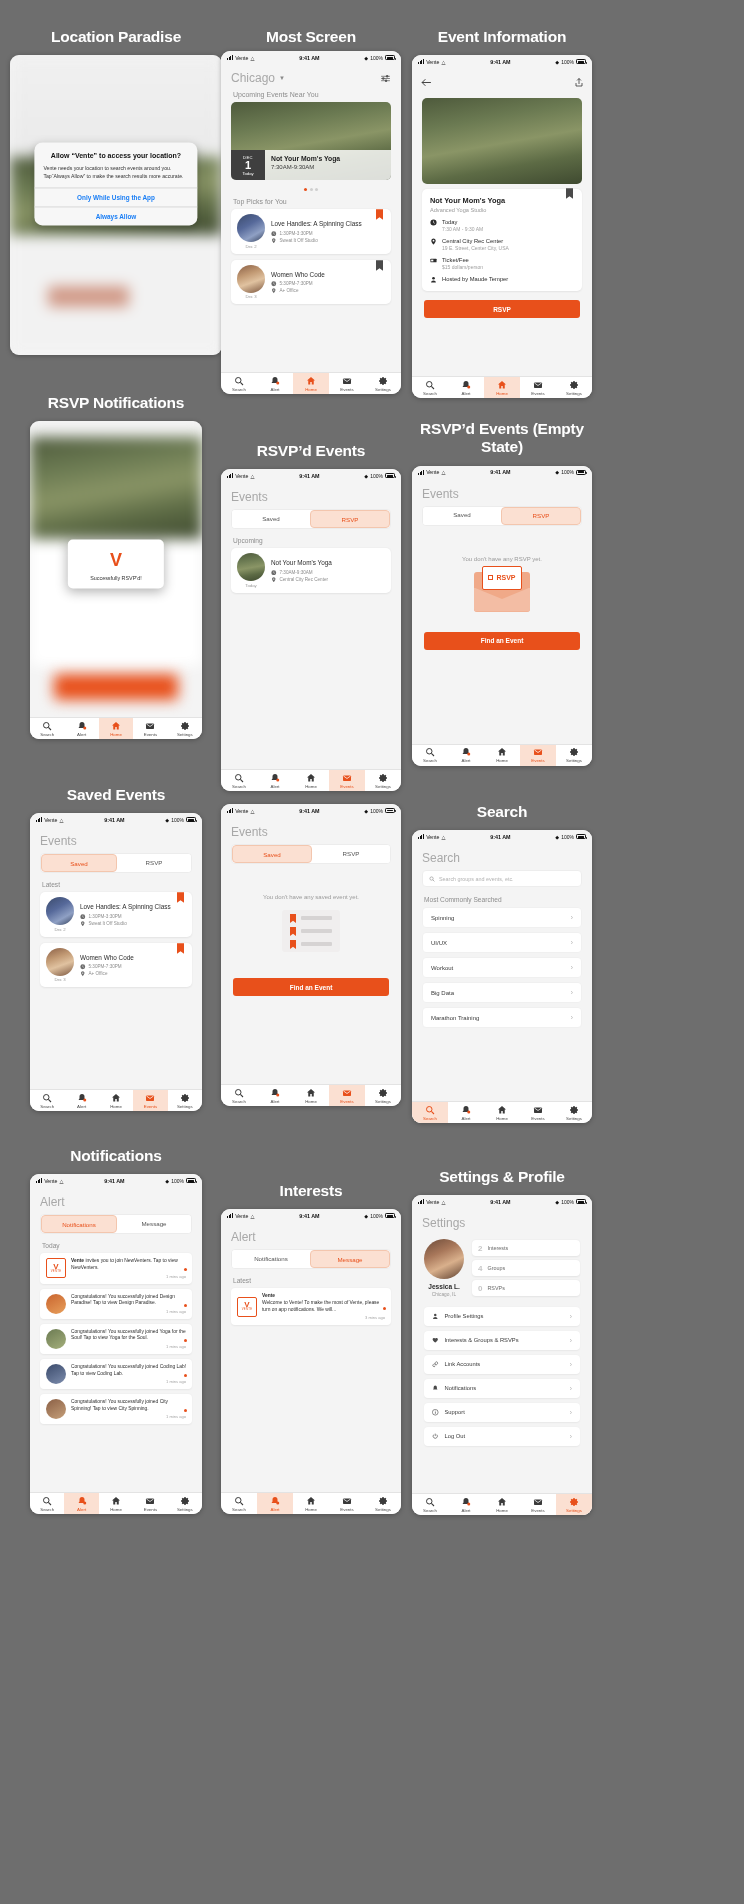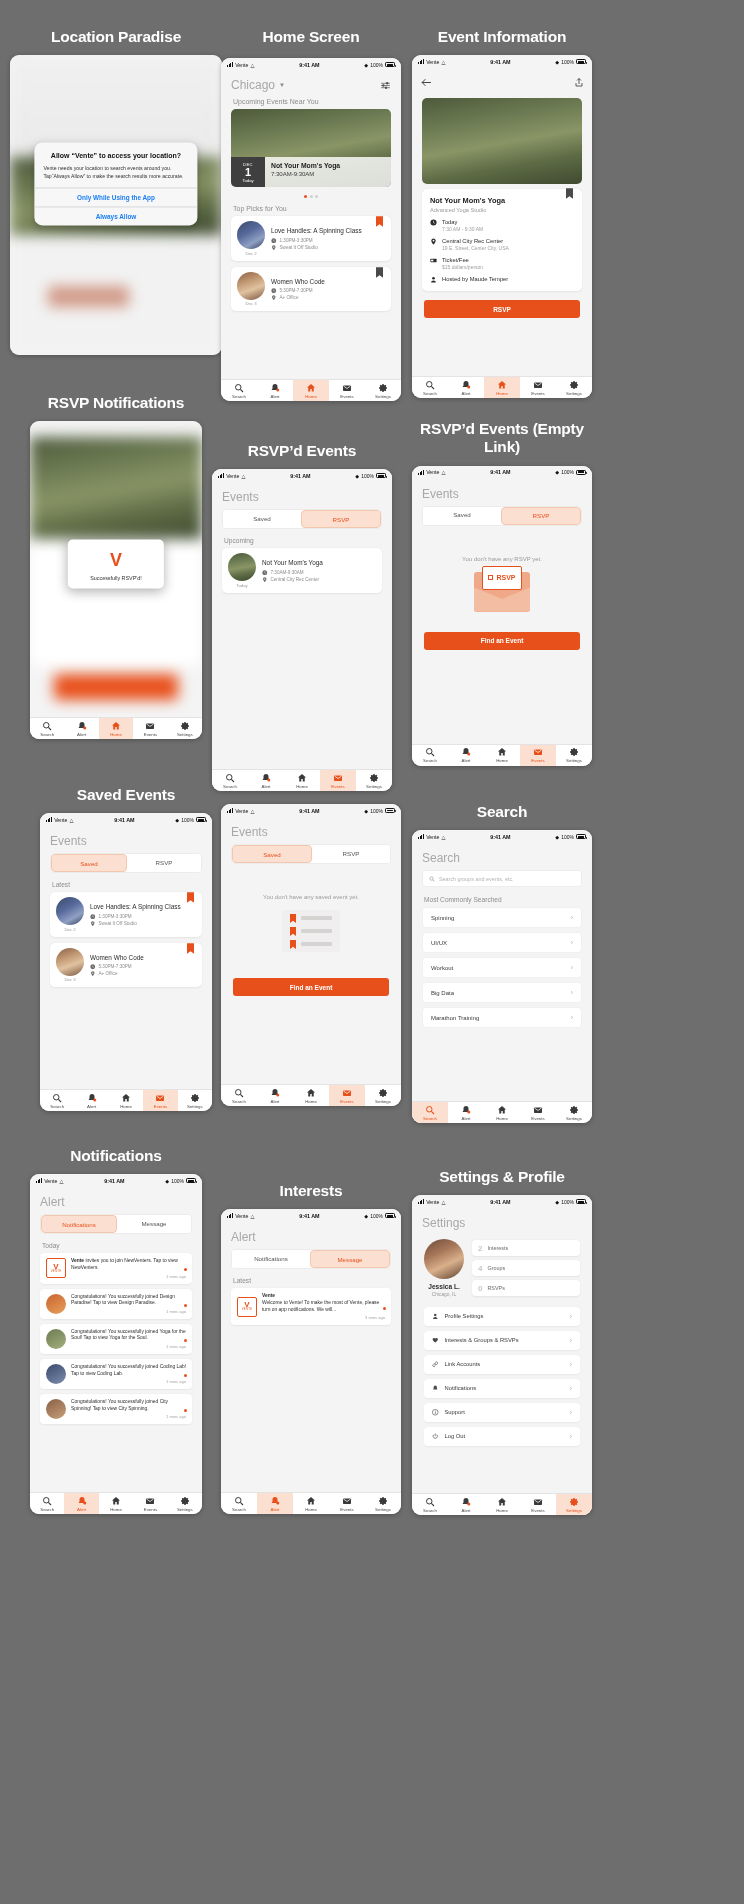--- a/index.html
+++ b/index.html
@@ -239,22 +239,22 @@
           <div class="alert-title">Allow “Vente” to access your location?</div>
           <div class="alert-msg">Vente needs your location to search events around you. Tap“Always Allow” to make the search results more accurate.</div>
         </div>
         <div class="alert-btn">Only While Using the App</div>
         <div class="alert-btn">Always Allow</div>
       </div>
     </div>
   </div>
 
   <div class="cell" style="left:221px;top:28px;width:180px;">
-    <div class="caption">Home Screen</div>
-    <div class="phone" style="height:343px;margin-top:12px;">
+    <div class="caption">Most Screen</div>
+    <div class="phone" style="height:343px;margin-top:5px;">
       <div class="statusbar">
         <div class="sb-left">
             <span class="bars">
               <i></i>
               <i></i>
               <i></i>
               <i></i>
             </span>
           <span>Vente</span>
           <span>△</span>
@@ -592,21 +592,21 @@
               <svg viewBox="0 0 20 20">
                 <path d="M10 6.5a3.5 3.5 0 100 7 3.5 3.5 0 000-7zm8 2.2l-1.8-.4a6.4 6.4 0 00-.6-1.5l1-1.5-1.9-1.9-1.5 1a6.4 6.4 0 00-1.5-.6L11.3 2H8.7l-.4 1.8a6.4 6.4 0 00-1.5.6l-1.5-1L3.4 5.3l1 1.5a6.4 6.4 0 00-.6 1.5L2 8.7v2.6l1.8.4c.15.53.35 1.03.6 1.5l-1 1.5 1.9 1.9 1.5-1c.47.25.97.45 1.5.6l.4 1.8h2.6l.4-1.8c.53-.15 1.03-.35 1.5-.6l1.5 1 1.9-1.9-1-1.5c.25-.47.45-.97.6-1.5l1.8-.4z" fill="#3a3a3a"></path>
               </svg>
             </span>
             <span>Settings</span>
           </div>
       </div>
     </div>
   </div>
 
-  <div class="cell" style="left:212px;top:442px;width:180px;">
+  <div class="cell" style="left:221px;top:442px;width:180px;">
     <div class="caption">RSVP’d Events</div>
     <div class="phone" style="height:322px;margin-top:9px;">
       <div class="statusbar">
         <div class="sb-left">
             <span class="bars">
               <i></i>
               <i></i>
               <i></i>
               <i></i>
             </span>
@@ -694,21 +694,21 @@
                 <path d="M10 6.5a3.5 3.5 0 100 7 3.5 3.5 0 000-7zm8 2.2l-1.8-.4a6.4 6.4 0 00-.6-1.5l1-1.5-1.9-1.9-1.5 1a6.4 6.4 0 00-1.5-.6L11.3 2H8.7l-.4 1.8a6.4 6.4 0 00-1.5.6l-1.5-1L3.4 5.3l1 1.5a6.4 6.4 0 00-.6 1.5L2 8.7v2.6l1.8.4c.15.53.35 1.03.6 1.5l-1 1.5 1.9 1.9 1.5-1c.47.25.97.45 1.5.6l.4 1.8h2.6l.4-1.8c.53-.15 1.03-.35 1.5-.6l1.5 1 1.9-1.9-1-1.5c.25-.47.45-.97.6-1.5l1.8-.4z" fill="#3a3a3a"></path>
               </svg>
             </span>
             <span>Settings</span>
           </div>
       </div>
     </div>
   </div>
 
   <div class="cell" style="left:412px;top:420px;width:180px;">
-    <div class="caption">RSVP’d Events (Empty Link)</div>
+    <div class="caption">RSVP’d Events (Empty State)</div>
     <div class="phone" style="height:300px;margin-top:9px;">
       <div class="statusbar">
         <div class="sb-left">
             <span class="bars">
               <i></i>
               <i></i>
               <i></i>
               <i></i>
             </span>
           <span>Vente</span>
@@ -783,21 +783,21 @@
               <svg viewBox="0 0 20 20">
                 <path d="M10 6.5a3.5 3.5 0 100 7 3.5 3.5 0 000-7zm8 2.2l-1.8-.4a6.4 6.4 0 00-.6-1.5l1-1.5-1.9-1.9-1.5 1a6.4 6.4 0 00-1.5-.6L11.3 2H8.7l-.4 1.8a6.4 6.4 0 00-1.5.6l-1.5-1L3.4 5.3l1 1.5a6.4 6.4 0 00-.6 1.5L2 8.7v2.6l1.8.4c.15.53.35 1.03.6 1.5l-1 1.5 1.9 1.9 1.5-1c.47.25.97.45 1.5.6l.4 1.8h2.6l.4-1.8c.53-.15 1.03-.35 1.5-.6l1.5 1 1.9-1.9-1-1.5c.25-.47.45-.97.6-1.5l1.8-.4z" fill="#3a3a3a"></path>
               </svg>
             </span>
             <span>Settings</span>
           </div>
       </div>
     </div>
   </div>
 
-  <div class="cell" style="left:40px;top:786px;width:172px;">
+  <div class="cell" style="left:30px;top:786px;width:172px;">
     <div class="caption">Saved Events</div>
     <div class="phone" style="height:298px;margin-top:9px;">
       <div class="statusbar">
         <div class="sb-left">
             <span class="bars">
               <i></i>
               <i></i>
               <i></i>
               <i></i>
             </span>

